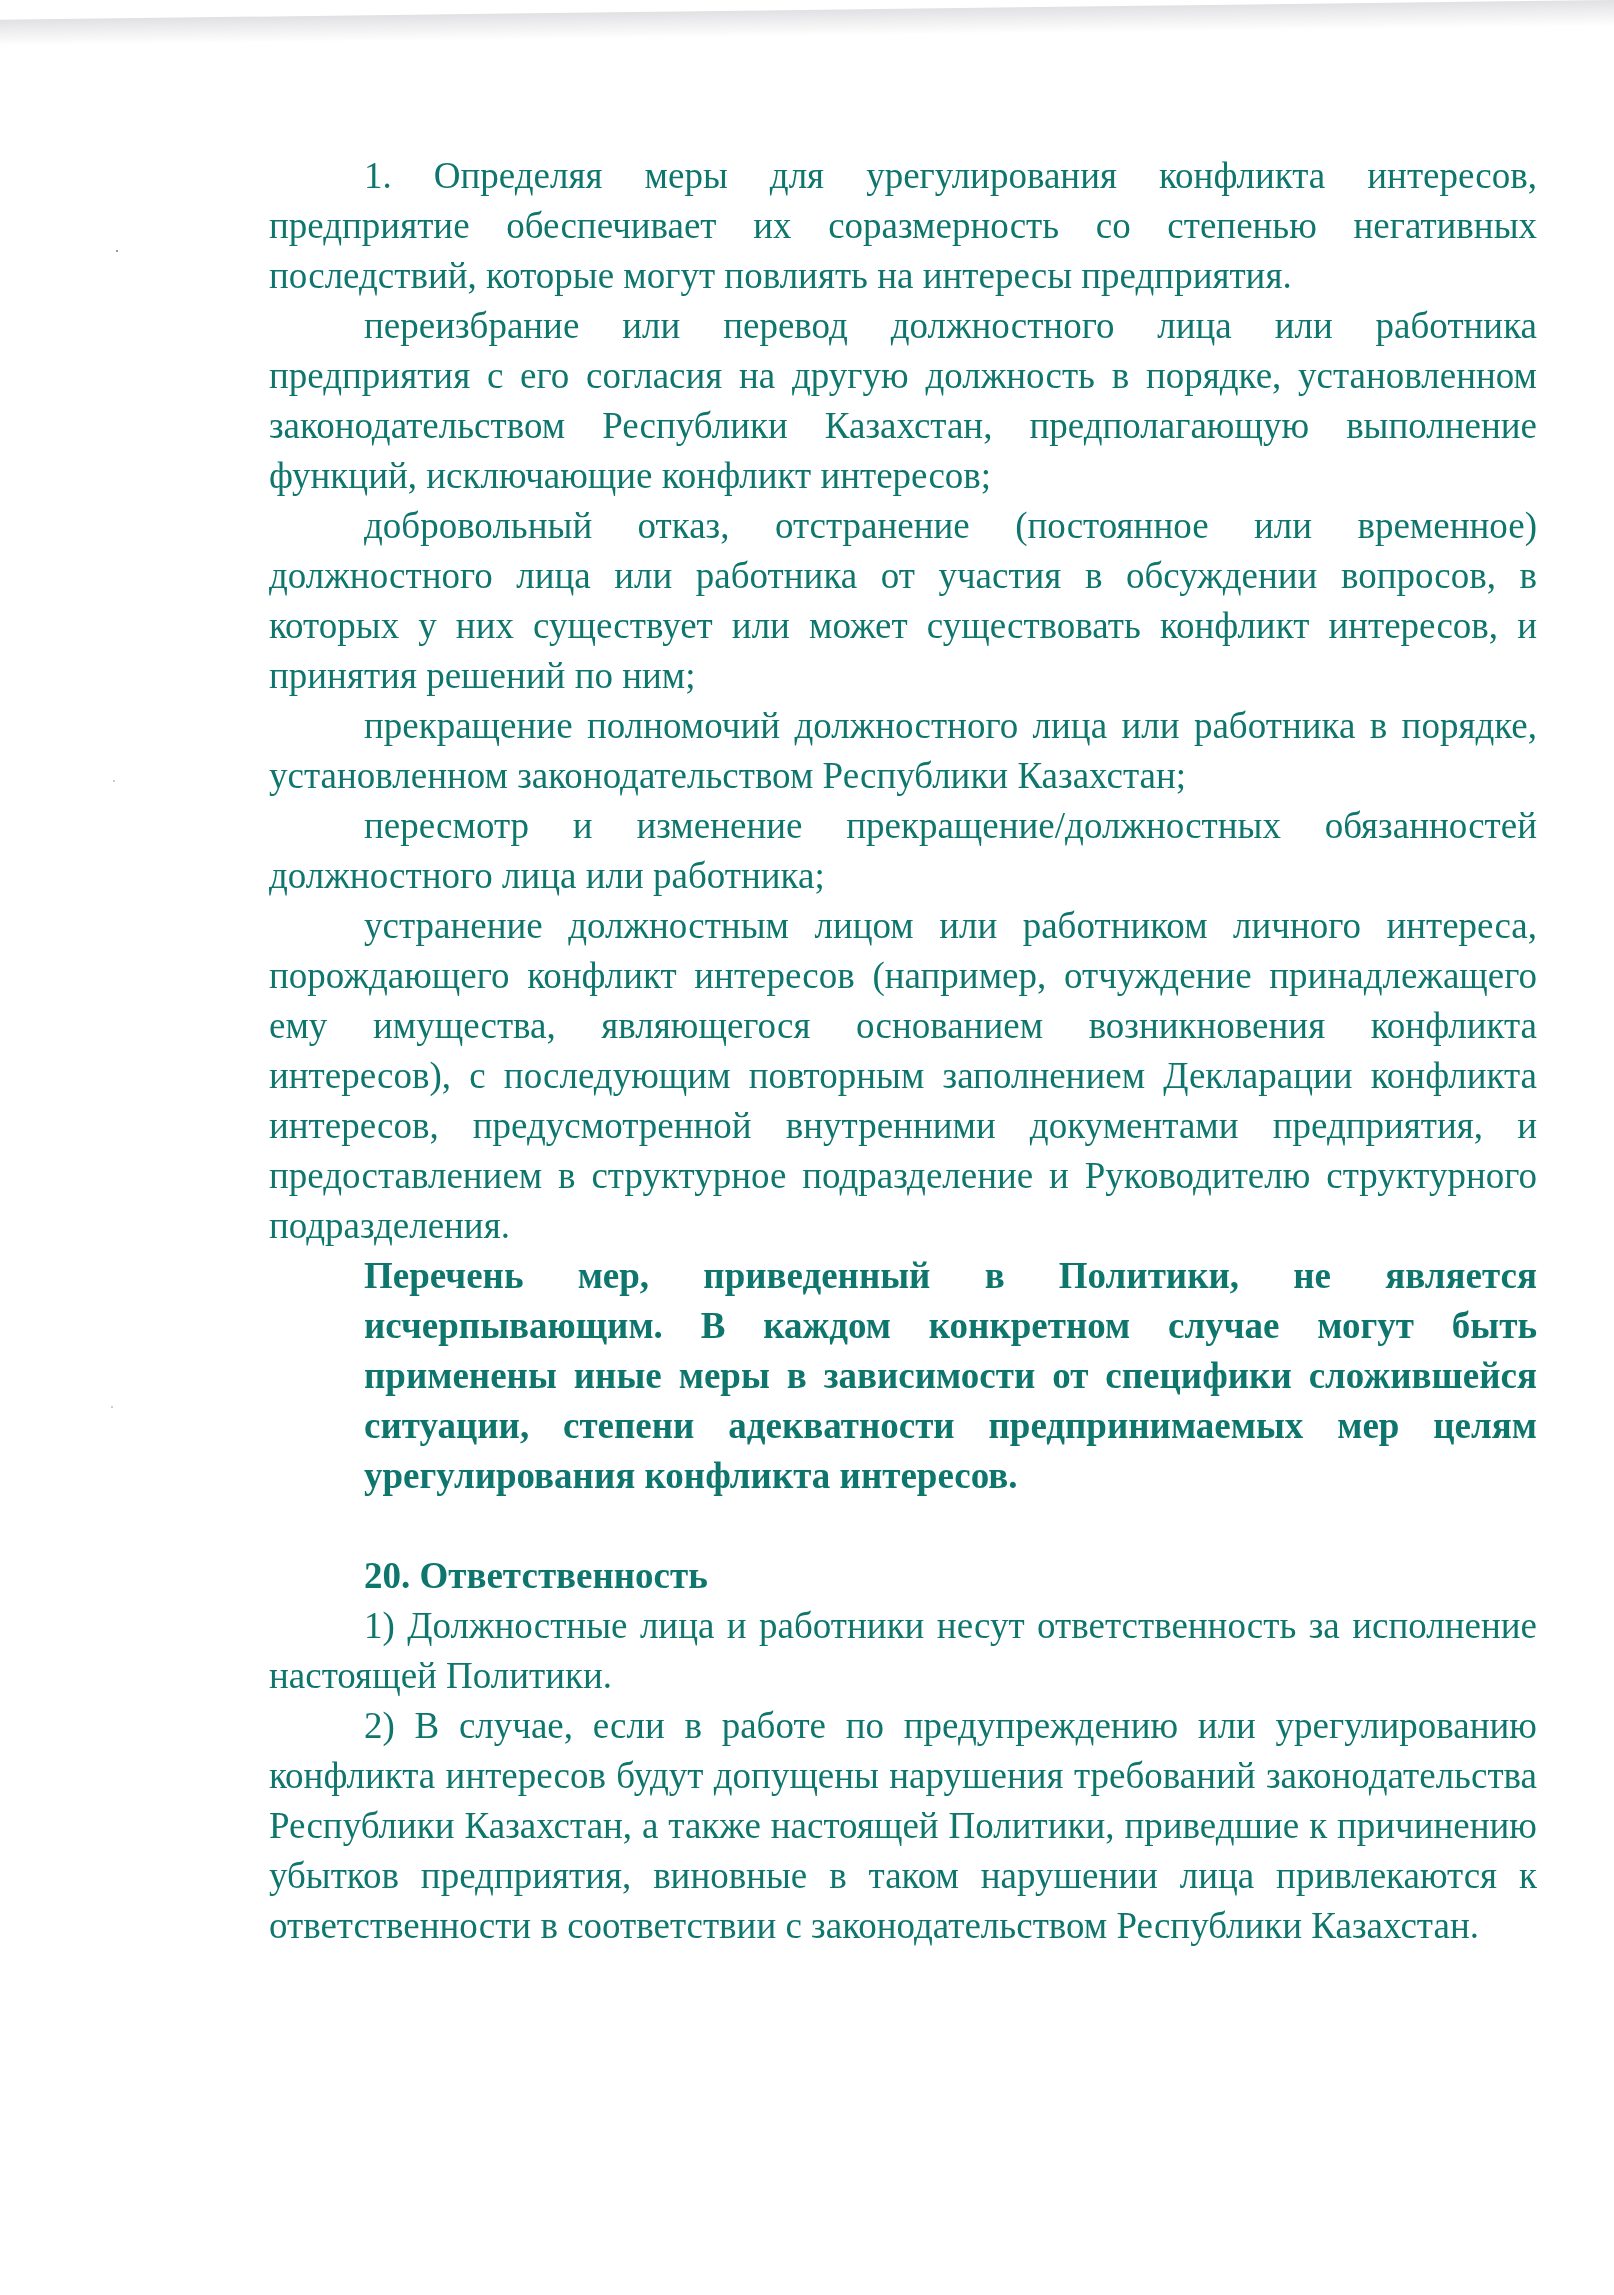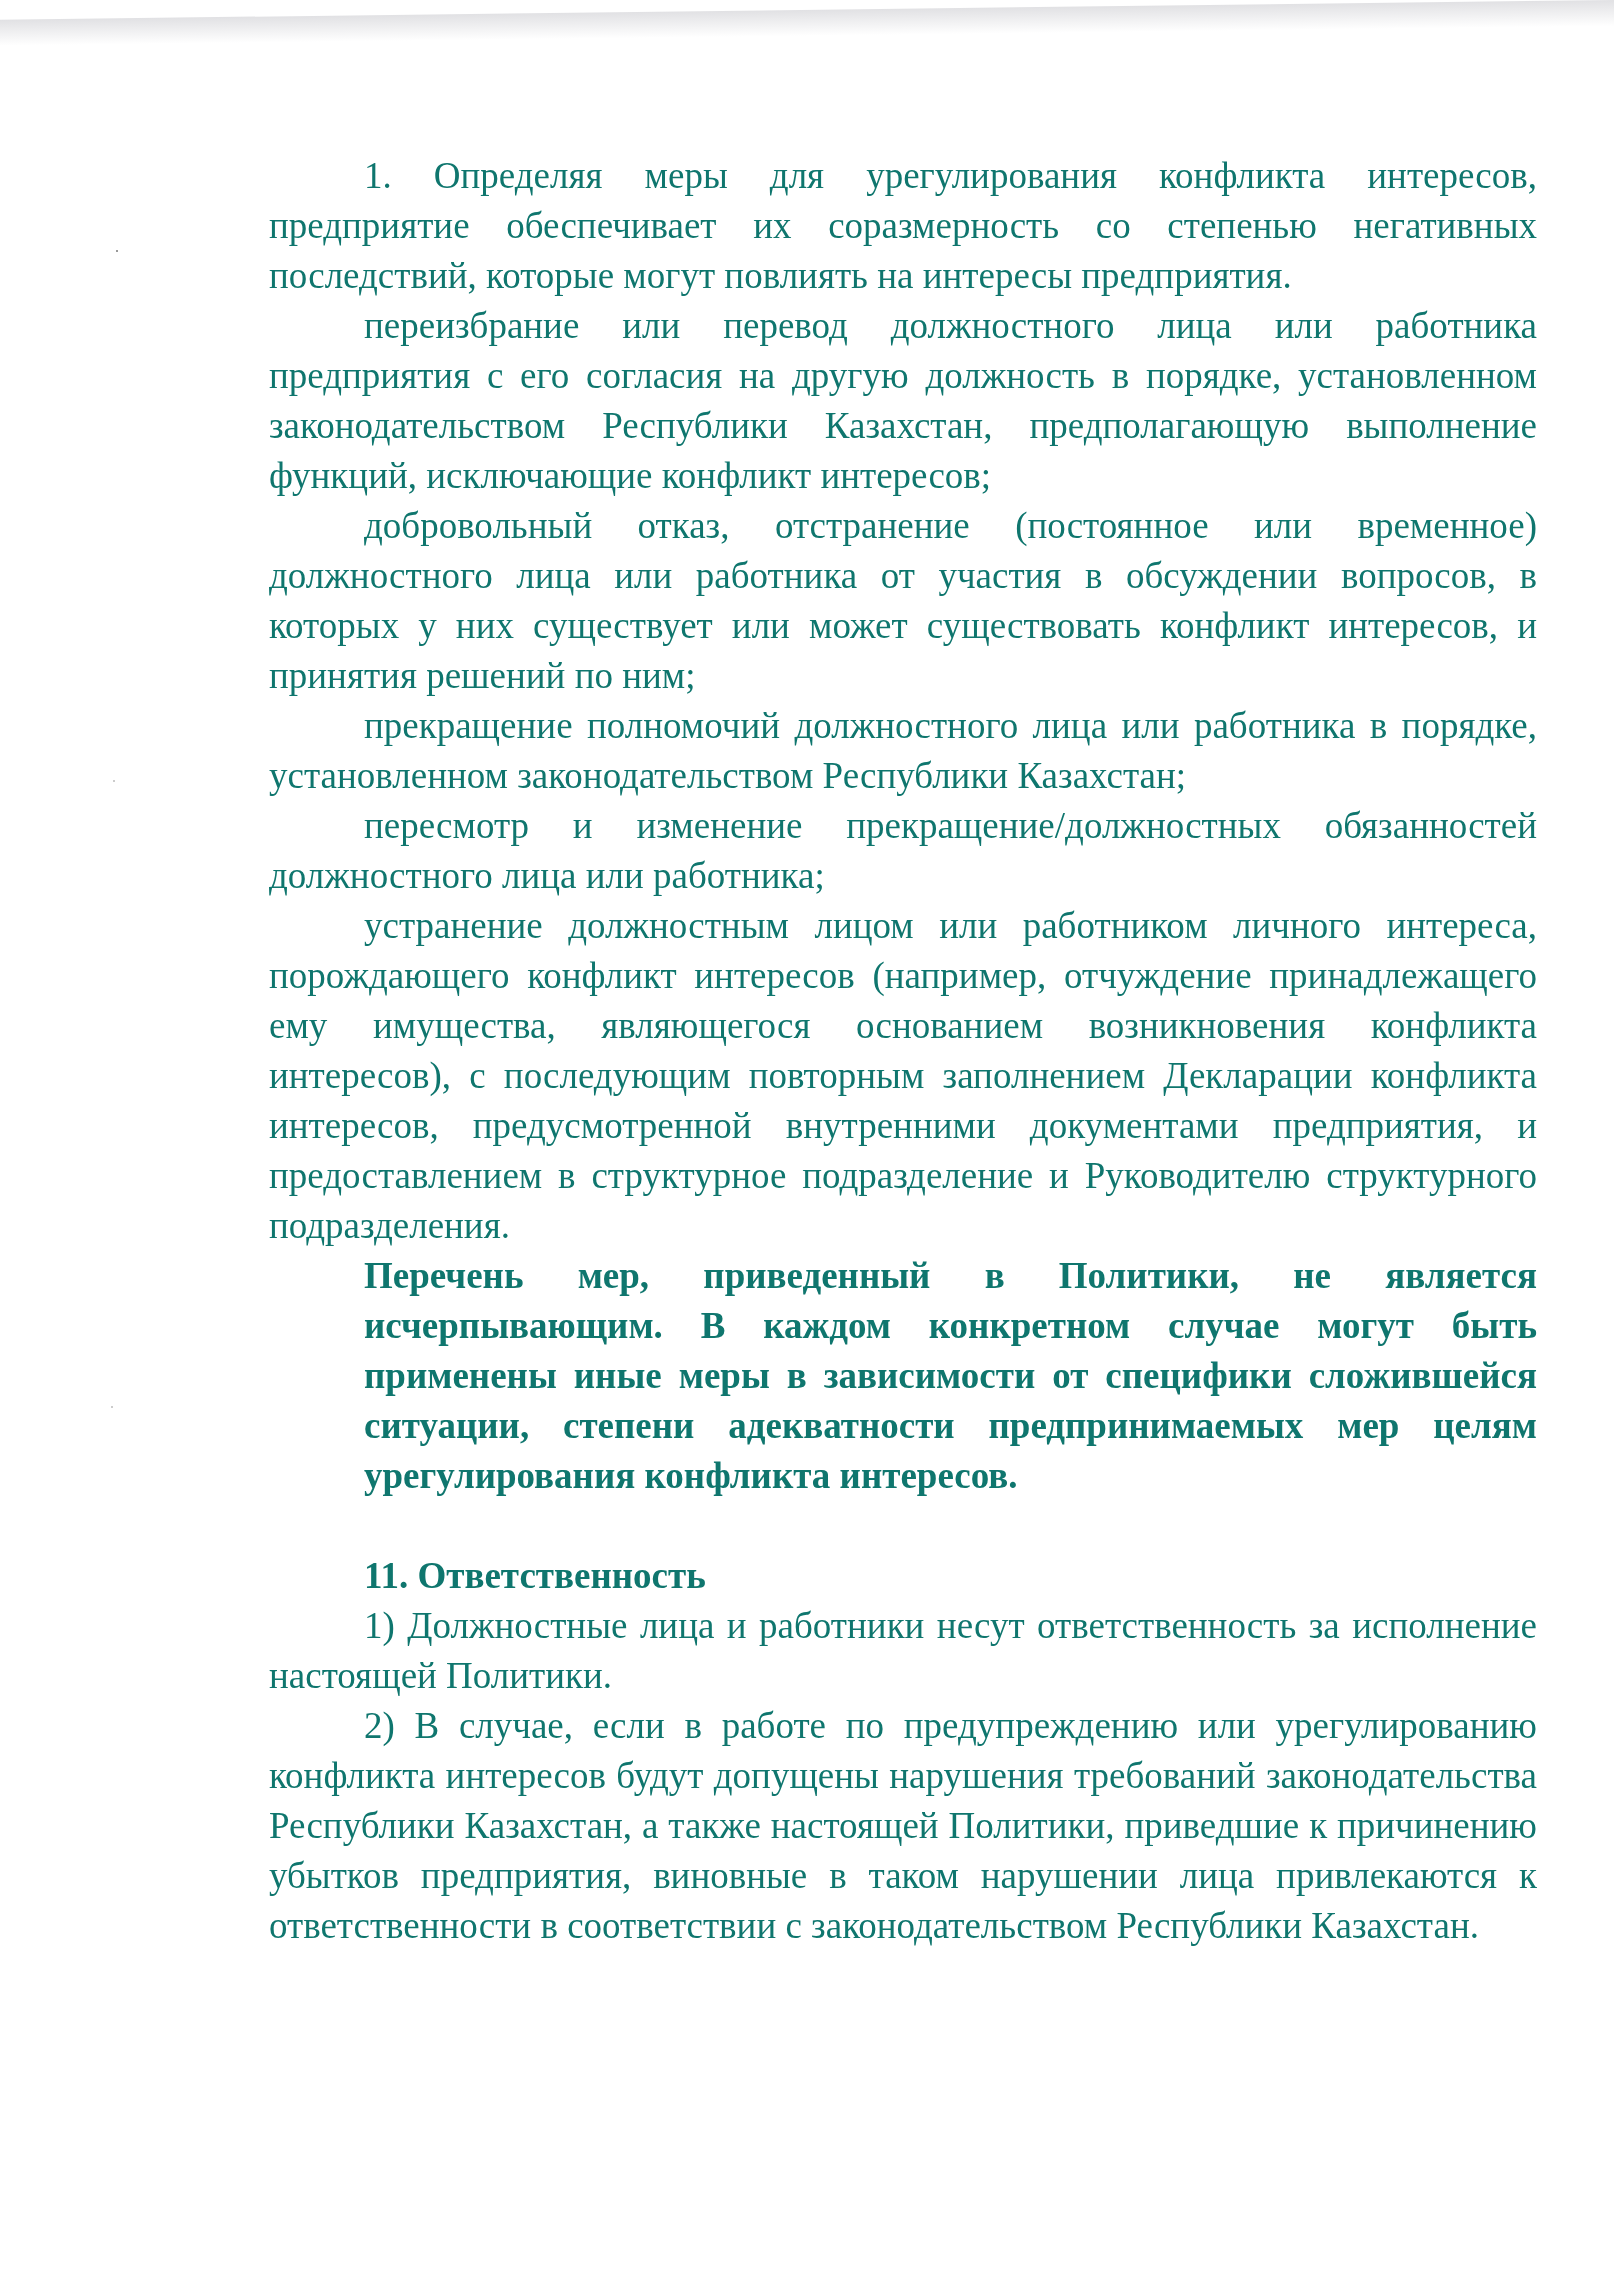--- a/index.html
+++ b/index.html
@@ -25,21 +25,21 @@
 <div class="scan-shadow"></div>
 
 <div class="page">
   <p>1. Определяя меры для урегулирования конфликта интересов, предприятие обеспечивает их соразмерность со степенью негативных последствий, которые могут повлиять на интересы предприятия.</p>
   <p>переизбрание или перевод должностного лица или работника предприятия с его согласия на другую должность в порядке, установленном законодательством Республики Казахстан, предполагающую выполнение функций, исключающие конфликт интересов;</p>
   <p>добровольный отказ, отстранение (постоянное или временное) должностного лица или работника от участия в обсуждении вопросов, в которых у них существует или может существовать конфликт интересов, и принятия решений по ним;</p>
   <p>прекращение полномочий должностного лица или работника в порядке, установленном законодательством Республики Казахстан;</p>
   <p>пересмотр и изменение прекращение/должностных обязанностей должностного лица или работника;</p>
   <p>устранение должностным лицом или работником личного интереса, порождающего конфликт интересов (например, отчуждение принадлежащего ему имущества, являющегося основанием возникновения конфликта интересов), с последующим повторным заполнением Декларации конфликта интересов, предусмотренной внутренними документами предприятия, и предоставлением в структурное подразделение и Руководителю структурного подразделения.</p>
   <p class="block">Перечень мер, приведенный в Политики, не является исчерпывающим. В каждом конкретном случае могут быть применены иные меры в зависимости от специфики сложившейся ситуации, степени адекватности предпринимаемых мер целям урегулирования конфликта интересов.</p>
-  <h2>11. Ответственность</h2>
+  <h2>20. Ответственность</h2>
   <p>1) Должностные лица и работники несут ответственность за исполнение настоящей Политики.</p>
   <p>2) В случае, если в работе по предупреждению или урегулированию конфликта интересов будут допущены нарушения требований законодательства Республики Казахстан, а также настоящей Политики, приведшие к причинению убытков предприятия, виновные в таком нарушении лица привлекаются к ответственности в соответствии с законодательством Республики Казахстан.</p>
 </div>
 
 <div class="speck" style="left:116px; top:250px;"></div>
 <div class="speck" style="left:113px; top:780px; opacity:.5;"></div>
 <div class="speck" style="left:111px; top:1406px; opacity:.5;"></div>
 
 
 </body></html>

